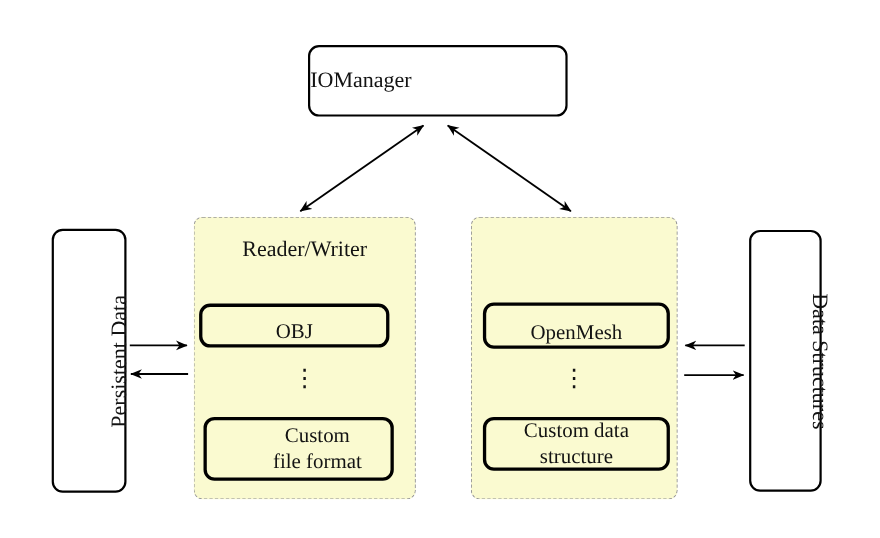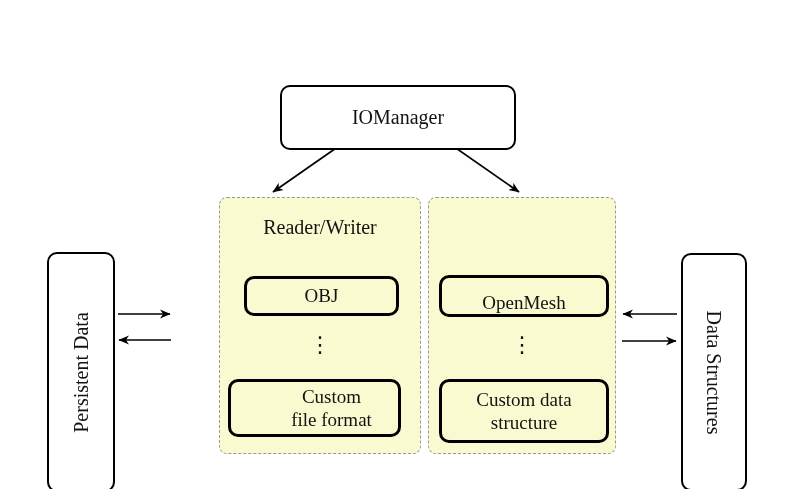--- a/index.html
+++ b/index.html
@@ -13,21 +13,21 @@
   html,body{margin:0;padding:0;background:var(--page-bg);}
   .canvas{
     position:relative;width:800px;height:489px;background:var(--page-bg);
     font-family:"Liberation Serif","DejaVu Serif",serif;color:var(--text);
     overflow:hidden;
   }
   .arrows{position:absolute;left:0;top:0;width:800px;height:489px;}
   .node{
     position:absolute;box-sizing:border-box;background:var(--node-fill);
     border:2.5px solid var(--ink);border-radius:10px;
-    display:flex;align-items:center;justify-content:center;margin-top:44px;
+    display:flex;align-items:center;
   }
   .node-label{font-size:20px;white-space:nowrap;}
   .rot-ccw{transform:rotate(-90deg);}
   .rot-cw{transform:rotate(90deg);}
   .group{
     position:absolute;box-sizing:border-box;background:var(--group-fill);
     border:1.4px dashed var(--group-border);border-radius:8px;
   }
   .group-label{
     position:absolute;left:0;right:0;top:18px;text-align:center;
@@ -40,28 +40,28 @@
     font-size:19px;line-height:1.22;text-align:center;
   }
   .dots{
     position:absolute;left:0;right:0;text-align:center;
     font-family:"DejaVu Sans",sans-serif;font-size:22px;line-height:1;color:var(--text);
   }
   
   #iomanager{left:280px;top:41px;width:236px;height:65px;}
   #persistent{left:47px;top:208px;width:68px;height:240px;}
   #datastructures{left:681px;top:209px;width:66px;height:238px;}
-  #group-rw{left:176px;top:197px;width:202px;height:257px;margin-left:43px;}
+  #group-rw{left:176px;top:197px;width:202px;height:257px;}
   #group-ie{left:428px;top:197px;width:188px;height:257px;}
-  #rw-top{left:24px;top:78px;width:155px;height:40px;}
+  #rw-top{left:4px;top:78px;width:173px;height:40px;justify-content:flex-end;}
   #rw-dots{top:136px;}
   #rw-bottom{left:8px;top:181px;width:173px;height:58px;padding-left:34px;}
   #ie-top{left:10px;top:77px;width:170px;height:42px;justify-content:flex-end;}
   #ie-dots{top:136px;}
-  #ie-bottom{left:10px;top:181px;width:170px;height:64px;}
+  #ie-bottom{left:10px;top:181px;width:170px;height:49px;}
 </style>
 </head>
 <body>
 
 <div class="canvas">
 
   <svg class="arrows" width="800" height="489" viewBox="0 0 800 489">
     <defs>
       <marker id="ah" viewBox="0 0 11 10" refX="10" refY="5" markerWidth="11" markerHeight="10" markerUnits="userSpaceOnUse" orient="auto-start-reverse">
         <path d="M0,0.6 L10.6,5 L0,9.4 L3.1,5 Z" fill="#000"></path>

